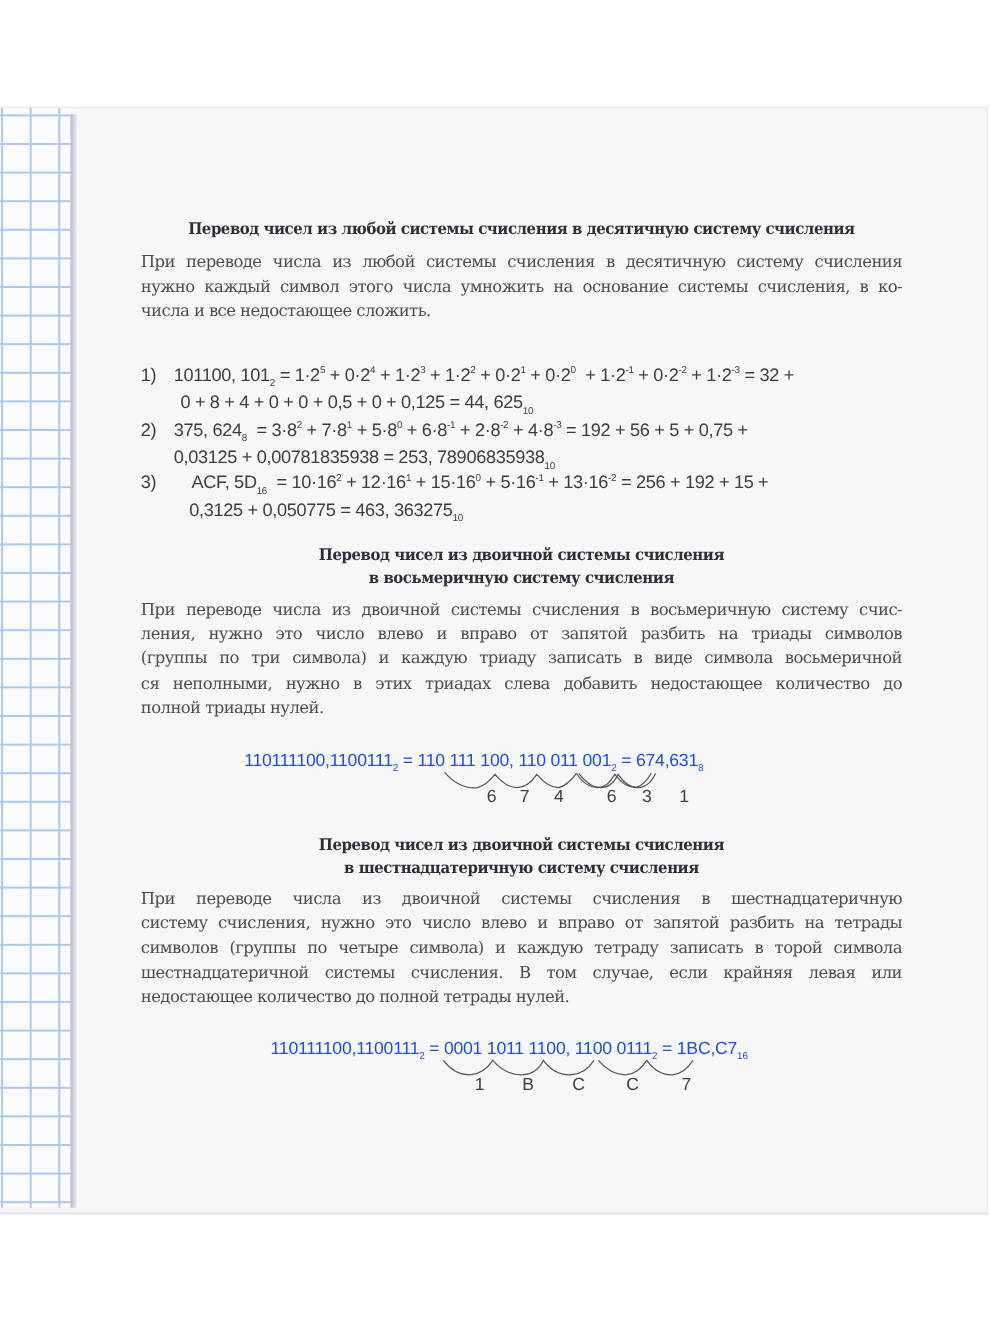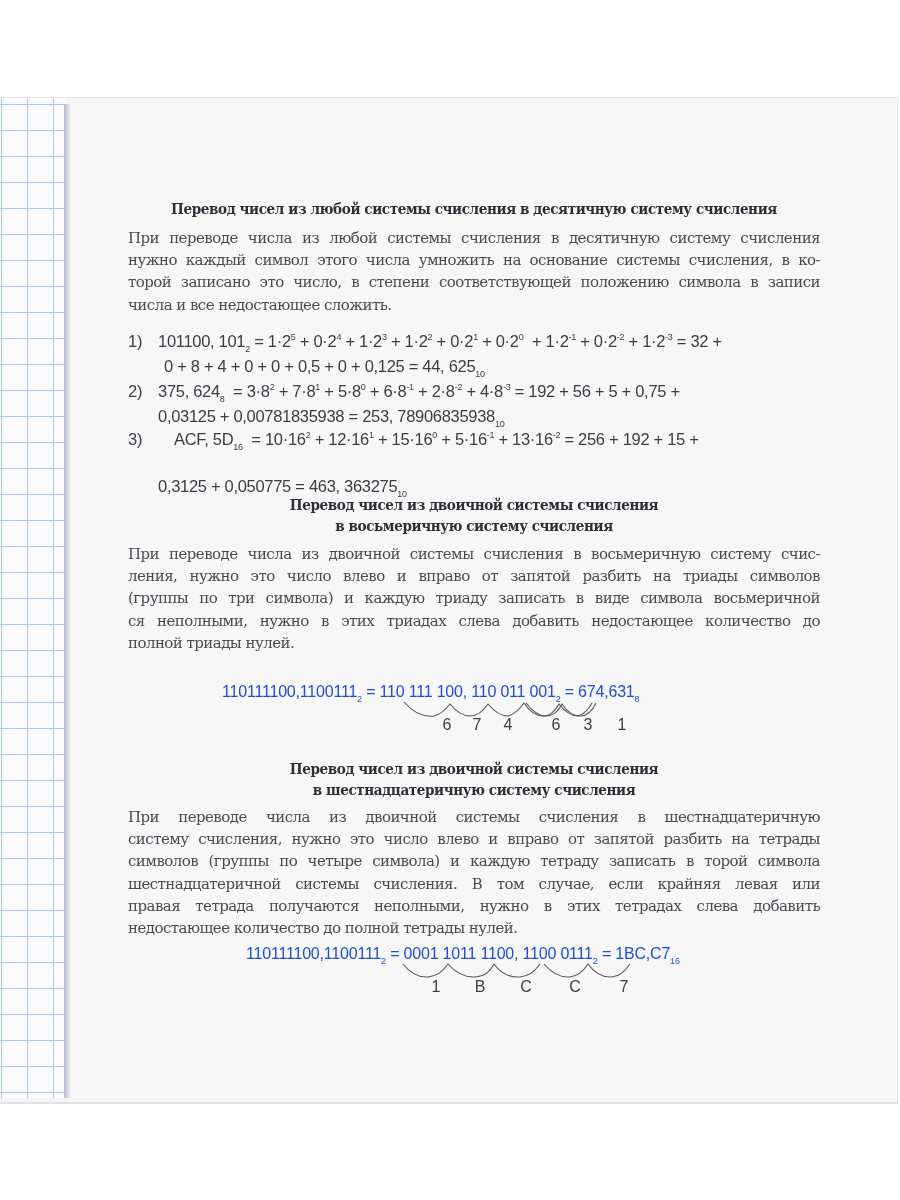--- a/index.html
+++ b/index.html
@@ -69,36 +69,35 @@
 
 <div class="page"></div>
 <div class="grid-paper"></div>
 <div class="page-edge"></div>
 <div class="sheet"></div>
 
 <div class="content h" style="top:198px;">Перевод чисел из любой системы счисления в десятичную систему счисления</div>
 <div class="content p" style="top:227px;">
   <span>При переводе числа из любой системы счисления в десятичную систему счисления</span>
   <span>нужно каждый символ этого числа умножить на основание системы счисления, в ко-</span>
-  <span>торой записано это число, в степени соответствующей положению символа в записи</span>
   <span class="last">числа и все недостающее сложить.</span>
 </div>
 
 <div class="content math" style="top:328px; height:150px;">
   <div class="row" style="left:0; top:0;">1)</div>
   <div class="row" style="left:30px; top:0;">101100, 101<sub>2</sub> = 1·2<sup>5</sup> + 0·2<sup>4</sup> + 1·2<sup>3</sup> + 1·2<sup>2</sup> + 0·2<sup>1</sup> + 0·2<sup>0</sup> &nbsp;+ 1·2<sup>-1</sup> + 0·2<sup>-2</sup> + 1·2<sup>-3</sup> = 32 +</div>
   <div class="row" style="left:36px; top:25px;">0 + 8 + 4 + 0 + 0 + 0,5 + 0 + 0,125 = 44, 625<sub>10</sub></div>
 
   <div class="row" style="left:0; top:50px;">2)</div>
   <div class="row" style="left:30px; top:50px;">375, 624<sub>8</sub> &nbsp;= 3·8<sup>2</sup> + 7·8<sup>1</sup> + 5·8<sup>0</sup> + 6·8<sup>-1</sup> + 2·8<sup>-2</sup> + 4·8<sup>-3</sup> = 192 + 56 + 5 + 0,75 +</div>
   <div class="row" style="left:30px; top:75px;">0,03125 + 0,00781835938 = 253, 78906835938<sub>10</sub></div>
 
   <div class="row" style="left:0; top:98px;">3)</div>
   <div class="row" style="left:46px; top:98px;">ACF, 5D<sub>16</sub> &nbsp;= 10·16<sup>2</sup> + 12·16<sup>1</sup> + 15·16<sup>0</sup> + 5·16<sup>-1</sup> + 13·16<sup>-2</sup> = 256 + 192 + 15 +</div>
-  <div class="row" style="left:30px; top:123px;margin-top:22px;">0,3125 + 0,050775 = 463, 363275<sub>10</sub></div>
+  <div class="row" style="left:44px; top:123px;">0,3125 + 0,050775 = 463, 363275<sub>10</sub></div>
 </div>
 
 <div class="content h" style="top:494px;">Перевод чисел из двоичной системы счисления</div>
 <div class="content h" style="top:515px;">в восьмеричную систему счисления</div>
 <div class="content p" style="top:543px;">
   <span>При переводе числа из двоичной системы счисления в восьмеричную систему счис-</span>
   <span>ления, нужно это число влево и вправо от запятой разбить на триады символов</span>
   <span>(группы по три символа) и каждую триаду записать в виде символа восьмеричной</span>
   <span>ся неполными, нужно в этих триадах слева добавить недостающее количество до</span>
   <span class="last">полной триады нулей.</span>
@@ -122,21 +121,20 @@
   <span style="left:622px;">1</span>
 </div>
 
 <div class="content h" style="top:758px;">Перевод чисел из двоичной системы счисления</div>
 <div class="content h" style="top:779px;">в шестнадцатеричную систему счисления</div>
 <div class="content p" style="top:806px;">
   <span>При переводе числа из двоичной системы счисления в шестнадцатеричную</span>
   <span>систему счисления, нужно это число влево и вправо от запятой разбить на тетрады</span>
   <span>символов (группы по четыре символа) и каждую тетраду записать в торой символа</span>
   <span>шестнадцатеричной системы счисления. В том случае, если крайняя левая или</span>
-  <span>правая тетрада получаются неполными, нужно в этих тетрадах слева добавить</span>
   <span class="last">недостающее количество до полной тетрады нулей.</span>
 </div>
 
 <div class="eq" style="left:246px; top:945px;">110111100,1100111<sub>2</sub> = 0001 1011 1100, 1100 0111<sub>2</sub> = 1BC,C7<sub>16</sub></div>
 <svg class="braces" style="left:400px; top:962px;" width="240" height="20">
   <path d="M3 2 Q14 16 28 15 Q40 14 48 2 Q60 16 76 15 Q88 14 94 2 Q104 16 120 15 Q132 14 140 2" fill="none" stroke="#555" stroke-width="1.1"></path>
   <path d="M144 2 Q156 16 170 15 Q180 14 188 2 Q198 16 212 15 Q222 14 230 2" fill="none" stroke="#555" stroke-width="1.1"></path>
 </svg>
 <div class="digits" style="left:0; top:978px; width:900px; height:24px;">
   <span style="left:436px;">1</span>

